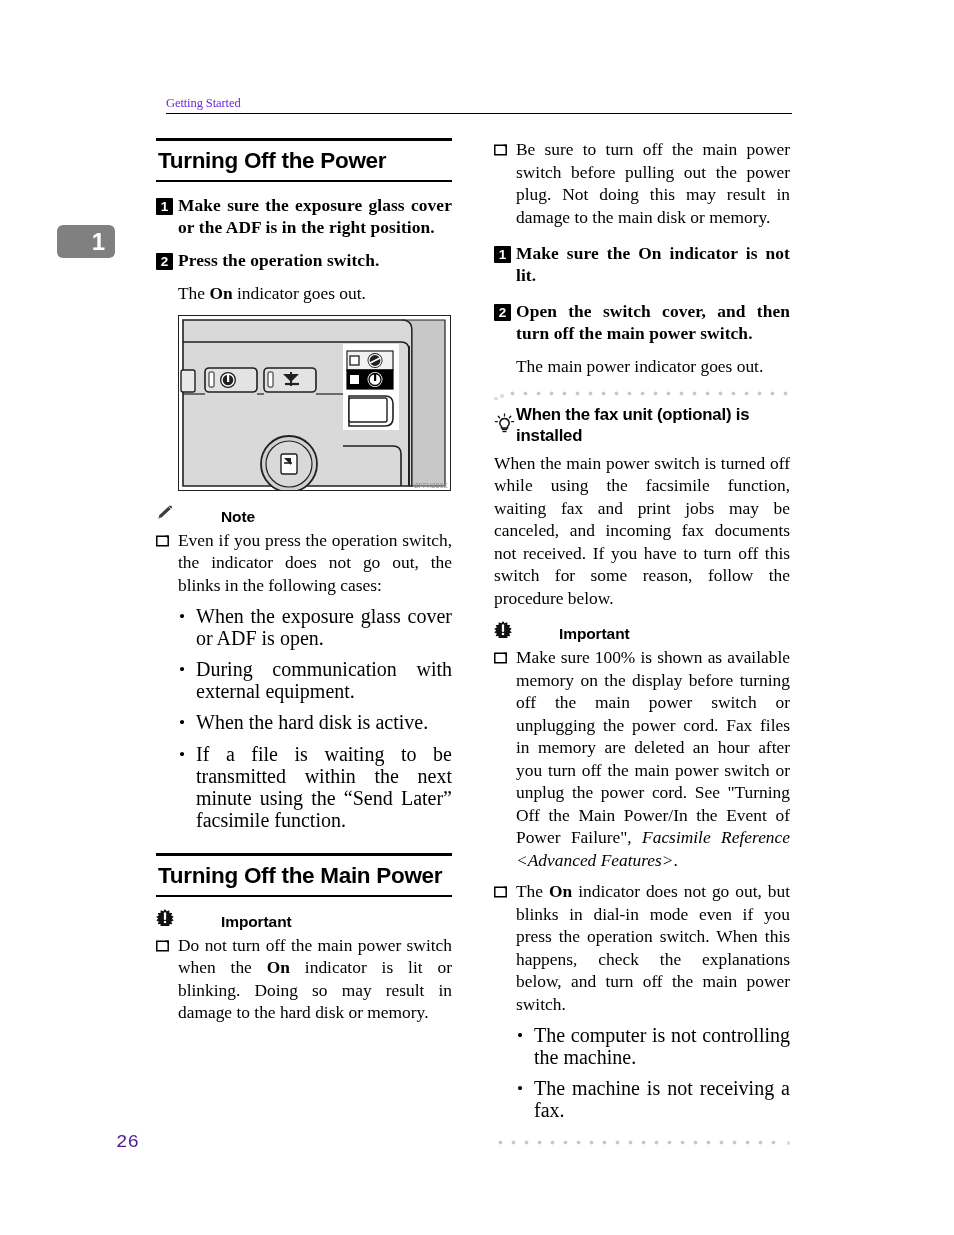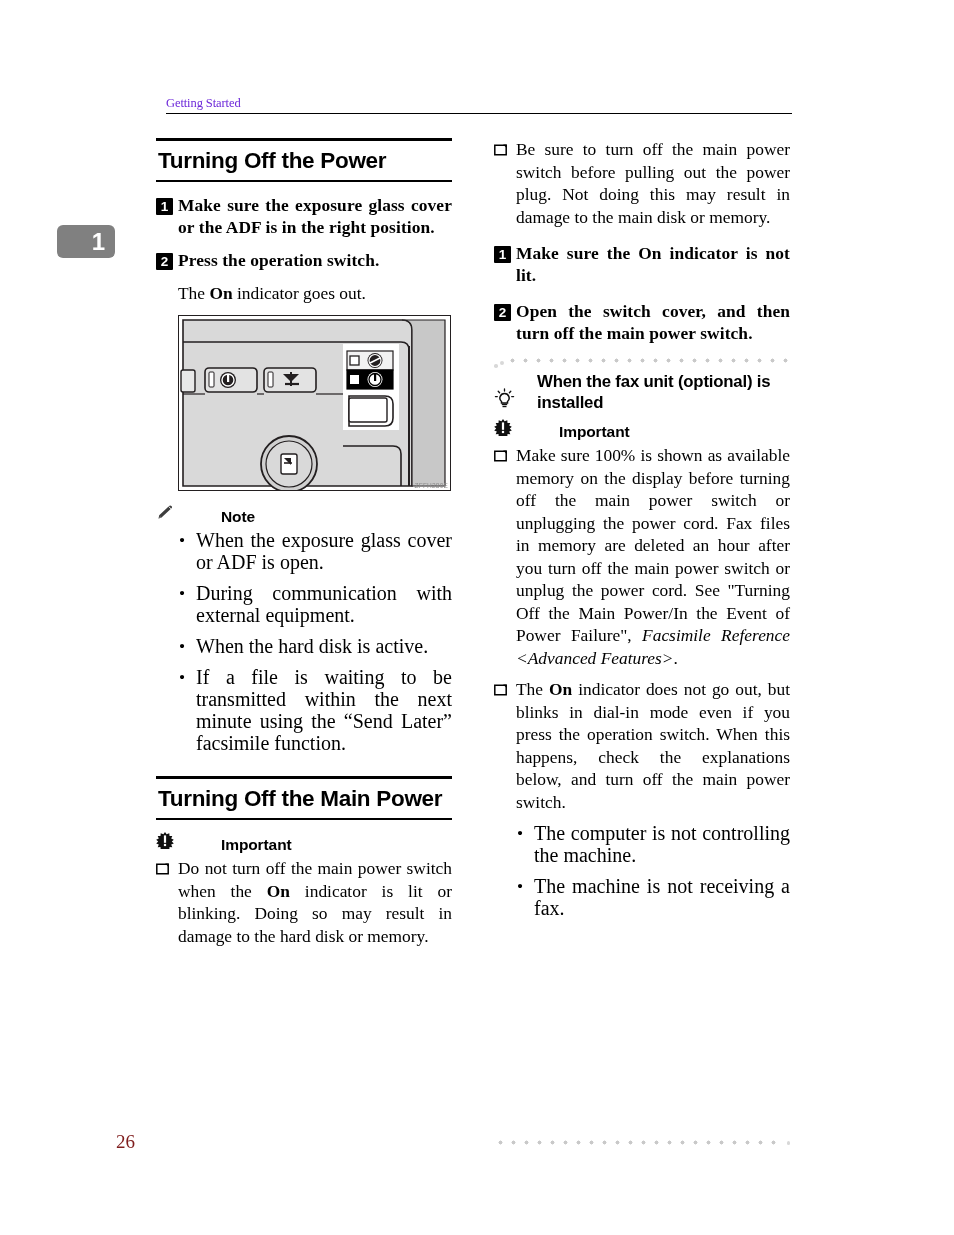--- a/index.html
+++ b/index.html
@@ -59,23 +59,23 @@
     justify-content: flex-end;
     padding-right: 10px;
     box-sizing: border-box;
   }
 
   
   #folio {
     position: absolute;
     left: 116px;
     top: 1131px;
-    font-family: Liberation Serif, serif;
+    font-family: Liberation Mono, monospace;
     font-size: 19px;
-    color: #7f1d1d;
+    color: #4c1d95;
   }
 
   
   .column {
     position: absolute;
     top: 138px;
     width: 296px;
   }
   #col-left  { left: 156px; }
   #col-right { left: 494px; }
@@ -190,23 +190,22 @@
     font-family: "Liberation Sans", "DejaVu Sans", sans-serif;
     font-weight: bold;
     font-size: 15.5px;
     line-height: 17px;
     letter-spacing: -0.1px;
   }
 
   
   .tip-head {
     display: flex;
-    align-items: flex-end;
+    align-items: center;
     margin: 0 0 6px 0;
-    gap: 21px;
   }
   .tip-head .th-icon {
     flex: 0 0 auto;
     margin: 1px 1px 0 0;
   }
   .tip-head .th-label {
     font-family: "Liberation Sans", "DejaVu Sans", sans-serif;
     font-weight: bold;
     font-size: 16.8px;
     line-height: 21px;
@@ -389,20 +388,29 @@
       <span class="ih-icon">
         <svg width="18" height="16" viewBox="0 0 18 16">
           <path d="M2.5 13.5 L5.5 12.5 L15.5 3.2 Q16.6 2.1 15.4 1.0 Q14.2 -0.1 13.1 1.0 L3.2 10.3 Z" fill="#3d3d3d"></path>
           <path d="M2.5 13.5 L5.5 12.5 L4.2 11.2 Z" fill="#7a7a7a"></path>
           <path d="M12.6 1.5 L15.0 3.8" stroke="#ffffff" stroke-width="0.9"></path>
         </svg>
       </span>
       <span class="ih-label">Note</span>
     </div>
 
+    <div class="cb-item">
+      <span class="cb-mark">
+        <svg width="13" height="12" viewBox="0 0 13 12">
+          <path d="M0.8 1.2 H12.2 V10.8 H0.8 Z" fill="#ffffff" stroke="#000" stroke-width="1.5"></path>
+          <path d="M9.2 0.6 L12.6 0.6 L12.6 4.0 Z" fill="#000"></path>
+        </svg>
+      </span>
+      <span class="cb-text">Even if you press the operation switch, the indicator does not go out, the blinks in the following cases:</span>
+    </div>
 
     <div class="rb-list">
       <div class="rb-item">
         <span class="rb-mark">•</span>
         <span class="rb-text">When the exposure glass cover or ADF is open.</span>
       </div>
       <div class="rb-item">
         <span class="rb-mark">•</span>
         <span class="rb-text">During communication with external equipment.</span>
       </div>
@@ -460,20 +468,21 @@
     <div class="step" style="margin-top:14px;">
       <div class="step-num">1</div>
       <div class="step-text">Make sure the On indicator is not lit.</div>
     </div>
 
     <div class="step" style="margin-top:14px;">
       <div class="step-num">2</div>
       <div class="step-text">Open the switch cover, and then turn off the main power switch.</div>
     </div>
 
+    <div class="step-body">The main power indicator goes out.</div>
 
     <div class="dot-rule">
       <span class="lead-dot-a"></span>
       <span class="lead-dot-b"></span>
       <span class="dots"></span>
     </div>
 
     <div class="tip-head">
       <span class="th-icon">
         <svg width="21" height="21" viewBox="0 0 21 21">
@@ -485,20 +494,21 @@
             <path d="M4.2 3.2 L5.6 4.8"></path>
             <path d="M16.8 3.2 L15.4 4.8"></path>
             <path d="M1.4 8.6 H3.3"></path>
             <path d="M19.6 8.6 H17.7"></path>
           </g>
         </svg>
       </span>
       <span class="th-label">When the fax unit (optional) is installed</span>
     </div>
 
+    <div class="tip-body">When the main power switch is turned off while using the facsimile function, waiting fax and print jobs may be canceled, and incoming fax documents not received. If you have to turn off this switch for some reason, follow the procedure below.</div>
 
     <div class="icon-head">
       <span class="ih-icon">
         <svg width="18" height="17" viewBox="0 0 18 17">
           <path d="M9 0 L10.6 2.3 L13.3 1.3 L13.5 4.1 L16.3 4.0 L15.2 6.6 L17.8 7.7 L15.8 9.6 L17.8 11.5 L15.2 12.6 L16.3 15.2 L13.5 15.1 L13.3 17.9 L10.6 16.9 L9 19.2 L7.4 16.9 L4.7 17.9 L4.5 15.1 L1.7 15.2 L2.8 12.6 L0.2 11.5 L2.2 9.6 L0.2 7.7 L2.8 6.6 L1.7 4.0 L4.5 4.1 L4.7 1.3 L7.4 2.3 Z" fill="#111111"></path>
           <rect x="7.9" y="3.4" width="2.2" height="7.4" fill="#ffffff"></rect>
           <rect x="7.9" y="11.9" width="2.2" height="2.2" fill="#ffffff"></rect>
         </svg>
       </span>
       <span class="ih-label">Important</span>

